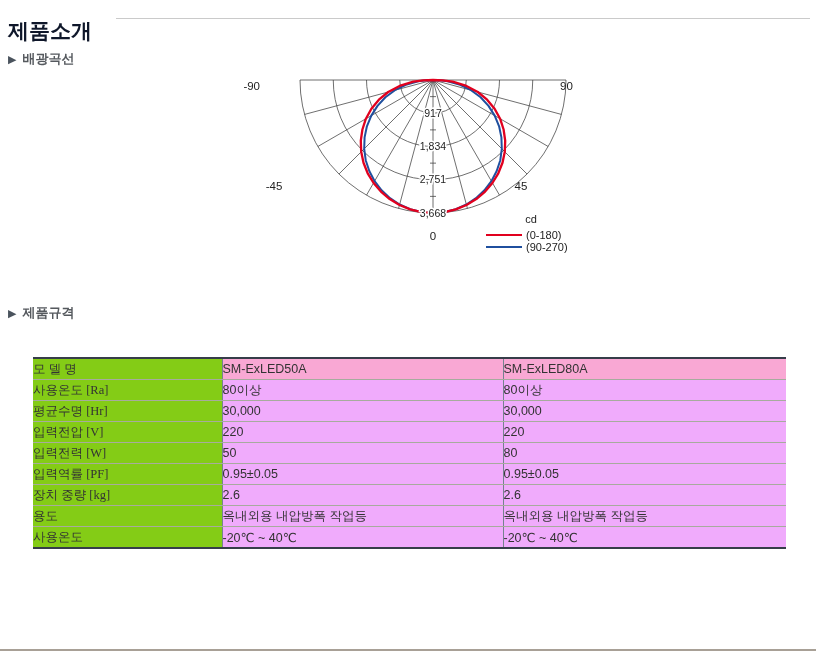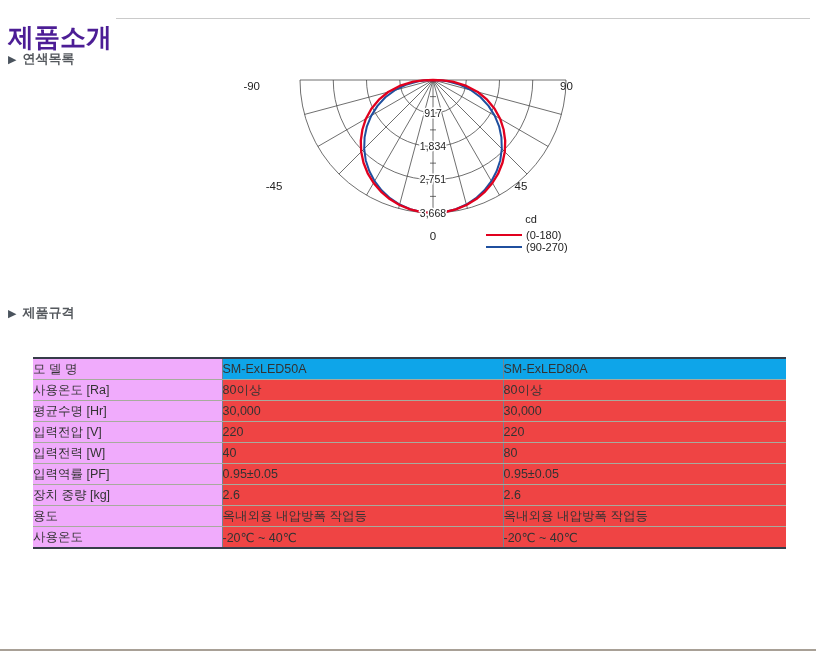--- a/index.html
+++ b/index.html
@@ -1,21 +1,21 @@
 <!DOCTYPE html>
 <html><head>
 <meta charset="utf-8">
 <style>
   html,body{margin:0;padding:0;background:#fff;}
   .page{
     position:relative;width:816px;height:656px;background:#ffffff;overflow:hidden;
     font-family:"Liberation Sans","DejaVu Sans",sans-serif;color:#333;
   }
   .page-title{
-    position:absolute;left:8px;top:3px;font-size:26px;font-weight:bold;color:#4c1d95;
+    position:absolute;left:8px;top:3px;font-size:21px;font-weight:bold;color:#0f172a;
   }
   .title-underline{
     position:absolute;left:116px;top:18px;width:694px;height:1px;background:#cacaca;
   }
   .section-heading{
     position:absolute;left:8px;font-size:13px;font-weight:bold;color:#55595e;
     display:flex;align-items:center;gap:6px;
   }
   .section-heading.sec1{top:50px;}
   .section-heading.sec2{top:304px;}
@@ -29,39 +29,39 @@
     position:absolute;left:33px;top:357px;width:753px;
     border-collapse:collapse;table-layout:fixed;
     border-top:2px solid #363d49;border-bottom:2px solid #363d49;
     font-size:12.5px;color:#333;
   }
   .spec-table td,.spec-table th{
     height:20px;padding:0;font-weight:normal;text-align:left;
     border-bottom:1px solid #a7ab9d;white-space:nowrap;overflow:hidden;
   }
   .spec-table tr:last-child td{border-bottom:none;margin-left:36px;}
-  .label-cell{background:#f0abfc;padding-left:40px;border-right:1px solid #76828e;}
-  .value-cell{background:#ef4444;padding-left:80px;}
+  .label-cell{background:#84cc16;padding-left:40px;border-right:1px solid #76828e;font-family:Liberation Serif, serif;}
+  .value-cell{background:#f0abfc;padding-left:80px;}
   .value-cell.mid{border-right:1px solid #76828e;}
-  .header-row .value-cell{background:#0ea5e9;}
+  .header-row .value-cell{background:#f9a8d4;}
   .page-bottom-divider{
     position:absolute;left:0;top:649px;width:816px;height:2px;background:#a8a096;
   }
 </style>
 </head>
 <body>
 
 <div class="page">
 
   <h1 class="page-title">제품소개</h1>
   <div class="title-underline"></div>
 
   <div class="section-heading sec1">
     <span class="tri-icon">▶</span>
-    <span>연색목록</span>
+    <span>배광곡선</span>
   </div>
 
   <div class="chart-wrap">
     <svg width="380" height="192" viewBox="0 0 380 192" xmlns="http://www.w3.org/2000/svg">
         <g stroke="#3f3f3f" stroke-width="0.75" fill="none">
           <path d="M 181.75 14 A 33.25 33.25 0 0 0 248.25 14"></path>
           <path d="M 148.5 14 A 66.5 66.5 0 0 0 281.5 14"></path>
           <path d="M 115.25 14 A 99.75 99.75 0 0 0 314.75 14"></path>
           <path d="M 82 14 A 133 133 0 0 0 348 14"></path>
           <line x1="215" y1="14" x2="82" y2="14.000000000000009"></line>
@@ -130,21 +130,21 @@
           <td class="value-cell mid">30,000</td>
           <td class="value-cell">30,000</td>
         </tr>
         <tr class="">
           <td class="label-cell">입력전압 [V]</td>
           <td class="value-cell mid">220</td>
           <td class="value-cell">220</td>
         </tr>
         <tr class="">
           <td class="label-cell">입력전력 [W]</td>
-          <td class="value-cell mid">40</td>
+          <td class="value-cell mid">50</td>
           <td class="value-cell">80</td>
         </tr>
         <tr class="">
           <td class="label-cell">입력역률 [PF]</td>
           <td class="value-cell mid">0.95±0.05</td>
           <td class="value-cell">0.95±0.05</td>
         </tr>
         <tr class="">
           <td class="label-cell">장치 중량 [kg]</td>
           <td class="value-cell mid">2.6</td>

